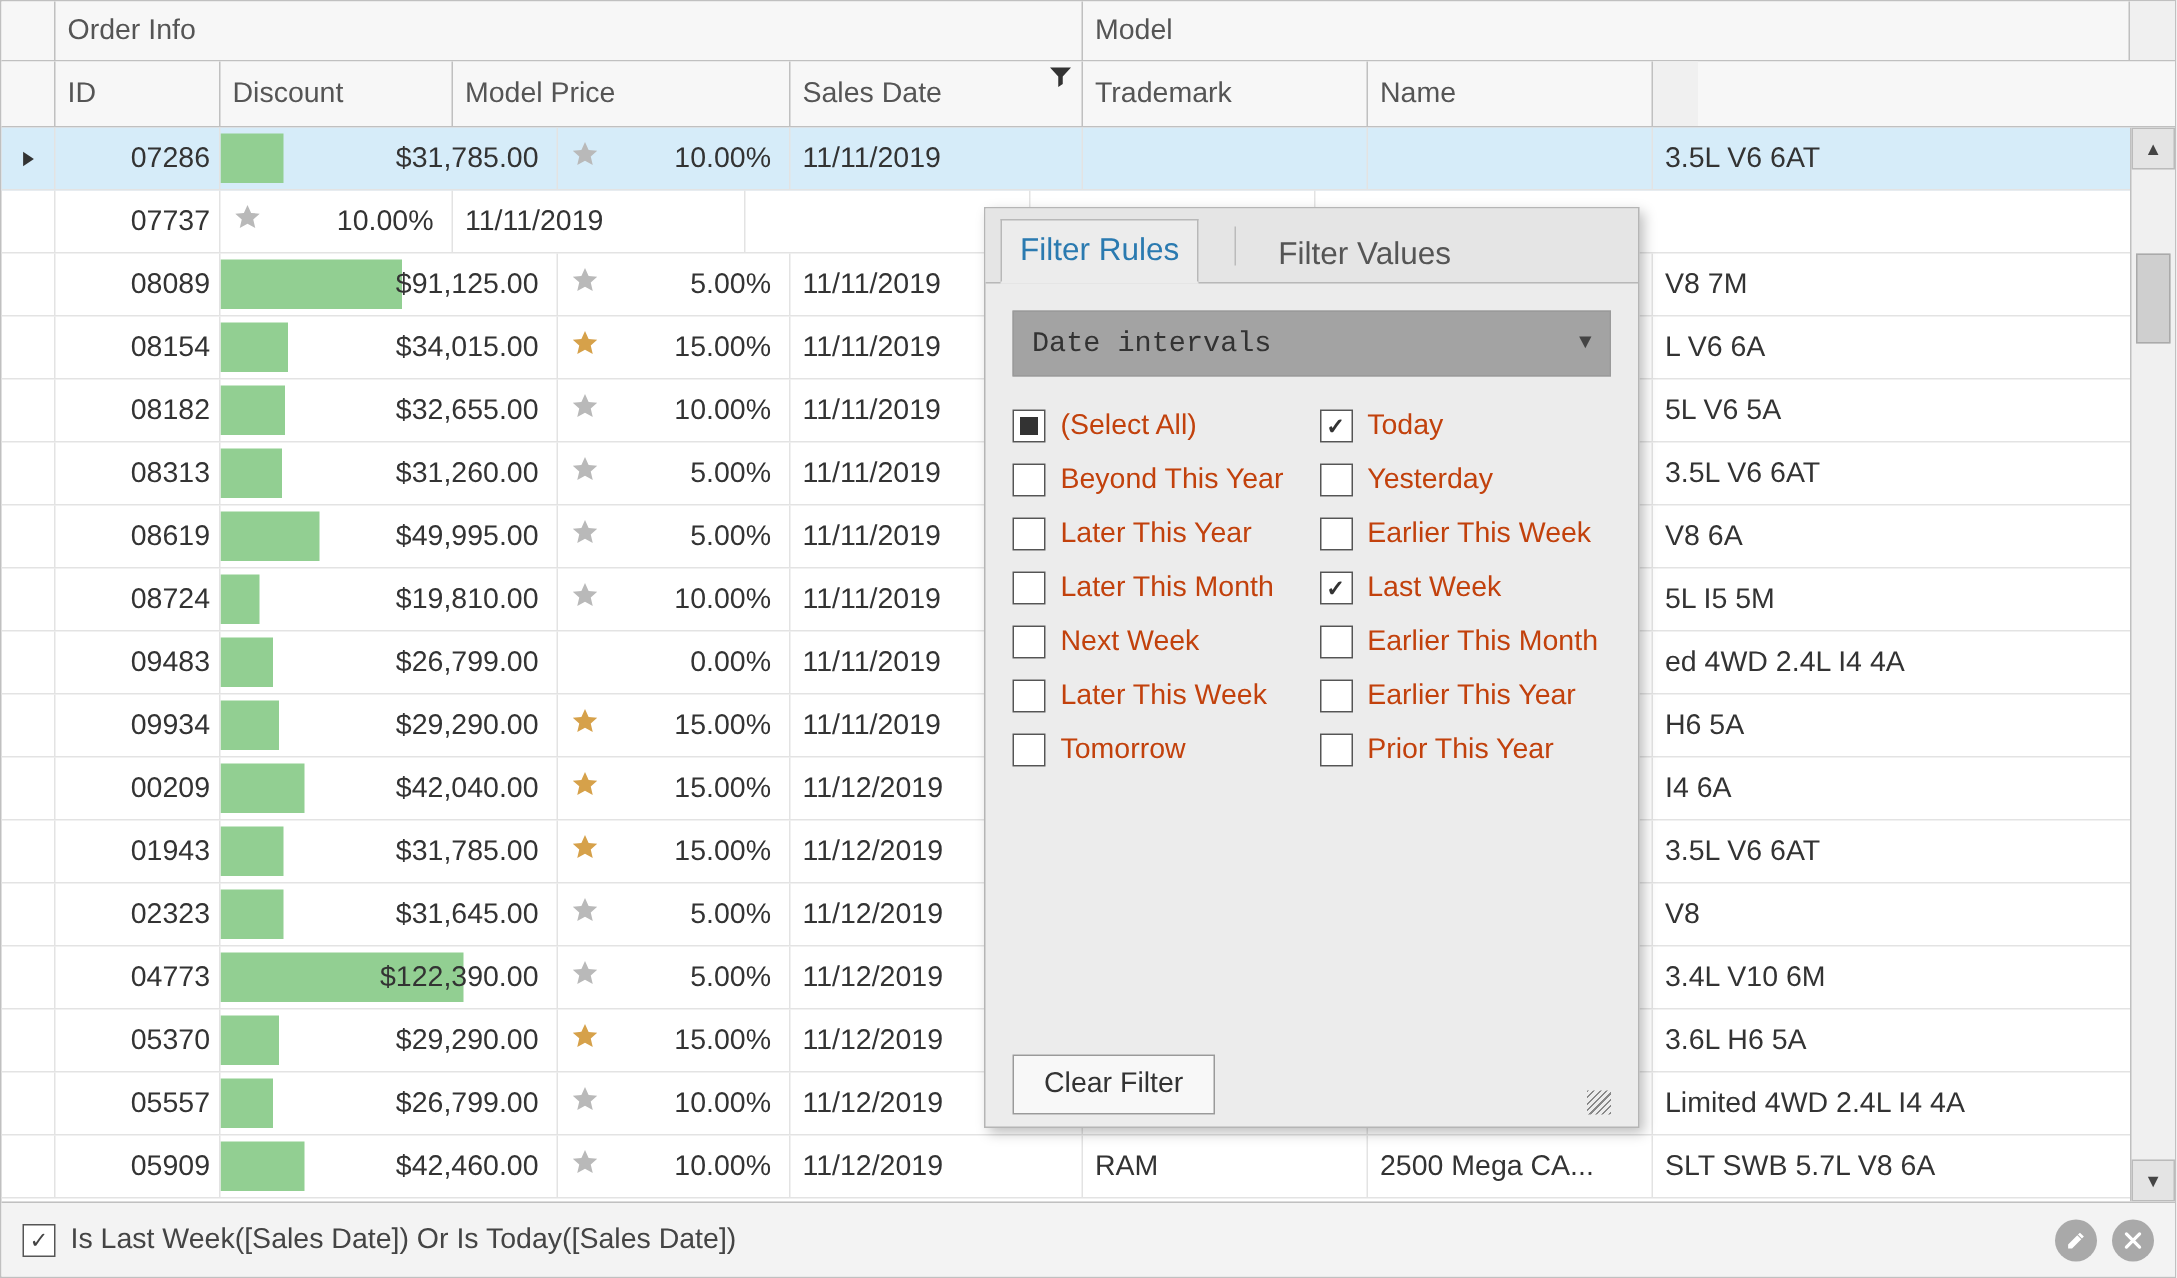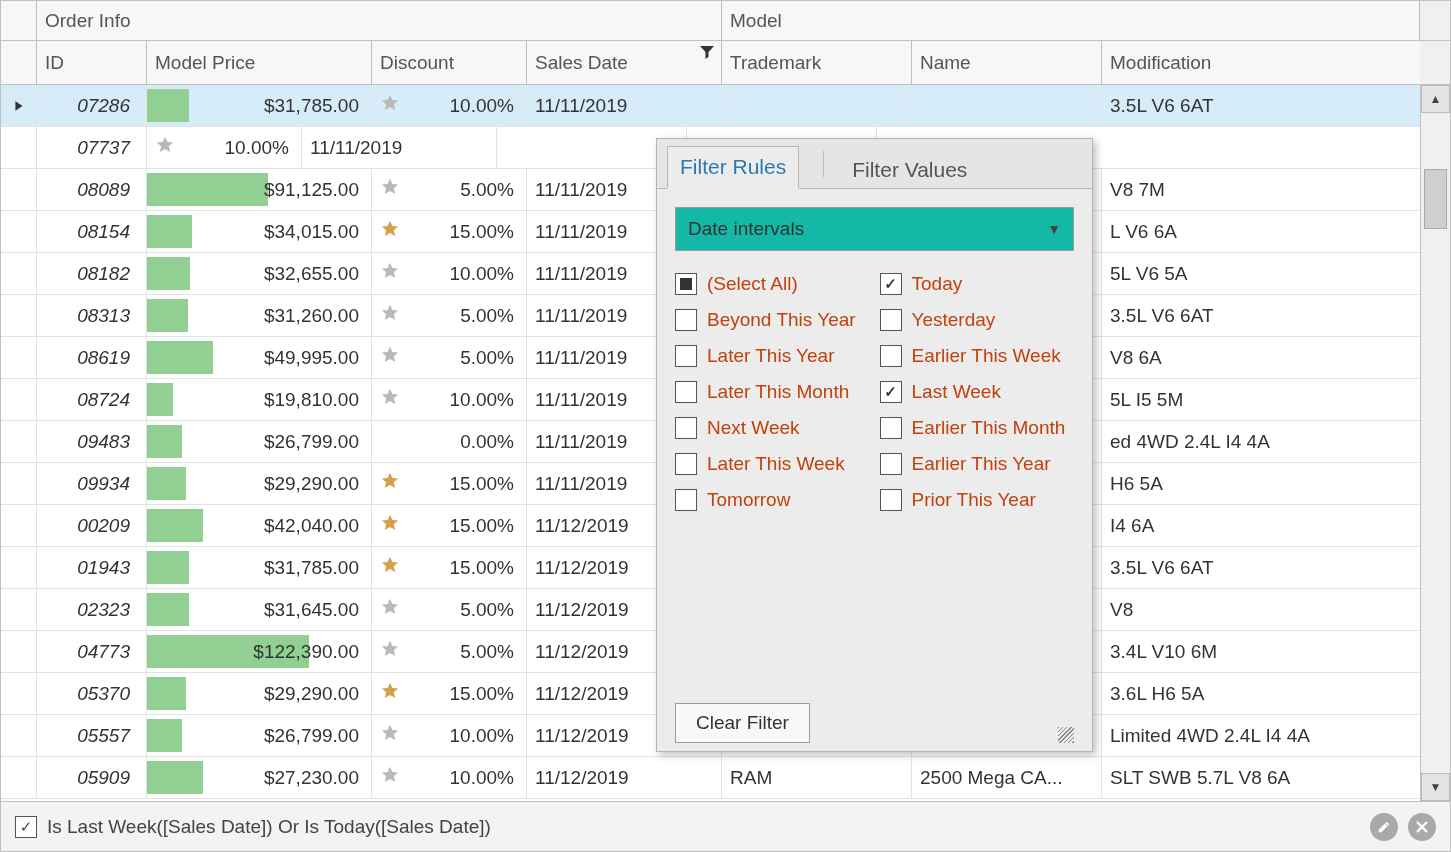--- a/index.html
+++ b/index.html
@@ -100,21 +100,21 @@
   }
   .row .pad-left { width: 36px; border-right: 1px solid #e3e3e3; display:flex; align-items:center; justify-content:center; }
   .row .pad-left svg { width: 12px; height: 12px; }
   .cell {
     border-right: 1px solid #e3e3e3;
     display: flex; align-items: center;
     padding: 0 8px;
     white-space: nowrap;
     overflow: hidden;
   }
-  .cell.id { justify-content: flex-end; padding-right: 16px; font-style: italic; }
+  .cell.id { justify-content: flex-end; padding-right: 6px; }
   .cell.price { position: relative; justify-content: flex-end; padding-right: 12px; }
   .cell.price .bar {
     position: absolute; left: 0; top: 4px; bottom: 4px;
     background: #92cf92;
   }
   .cell.price .val { position: relative; z-index: 1; }
   .cell.disc { justify-content: flex-end; padding-right: 12px; }
   .cell.disc .star { margin-right: auto; }
   .row.selected { background: #d6ecf9; }
   
@@ -181,27 +181,28 @@
   }
   .popup .sep {
     width:1px; height:26px; background:#bbb; align-self:center;
   }
   .popup .content {
     flex:1; padding: 18px 18px 8px 18px;
     display:flex; flex-direction:column;
   }
   .popup .combo {
     height: 44px;
-    background:#14b8a6;
+    background:#a3a3a3;
     border:1px solid #9a9a9a;
     display:flex; align-items:center;
     padding: 0 12px;
     color:#333;
     justify-content:space-between;
     cursor:pointer;
+    font-family:Liberation Mono, monospace;
   }
   .popup .combo .caret { font-size:14px; color:#444; }
   .popup .check-grid {
     margin-top: 22px;
     display:flex;
     gap: 10px;
   }
   .popup .check-col { flex:1; display:flex; flex-direction:column; gap: 14px; }
   .popup .chk-row {
     display:flex; align-items:center; gap: 10px;
@@ -249,33 +250,32 @@
   <div class="band-row">
     <div class="pad-left"></div>
     <div class="band-cell" style="width:685px">Order Info</div>
     <div class="band-cell" style="flex:1">Model</div>
     <div class="scroll-gutter"></div>
   </div>
 
   <div class="col-row">
     <div class="pad-left"></div>
     <div class="col-cell w-id">ID</div>
+    <div class="col-cell w-disc">Discount</div>
     <div class="col-cell w-price">Model Price</div>
-    <div class="col-cell w-disc">Discount</div>
     <div class="col-cell w-date">
       <span>Sales Date</span>
       <span class="filter-icon">
         <svg width="16" height="16" viewBox="0 0 16 16">
             <path d="M1 2h14l-5.5 6v5l-3 2v-7z" fill="#333"></path>
           </svg>
       </span>
     </div>
     <div class="col-cell w-tm">Trademark</div>
     <div class="col-cell w-name">Name</div>
-    <div class="col-cell w-mod" style="flex:1;border-right:none">Modification</div>
     <div class="scroll-gutter"></div>
   </div>
 
   <div class="body-area">
     <div class="rows" id="rows-host">
         <div class="row selected">
           <div class="pad-left">
             <svg viewBox="0 0 10 10">
               <path d="M2 1l6 4-6 4z" fill="#333"></path>
             </svg>
@@ -557,21 +557,21 @@
           <div class="cell w-date">11/12/2019</div>
           <div class="cell w-tm">Suzuki</div>
           <div class="cell w-name">Grand Vitara</div>
           <div class="cell w-mod" style="flex:1;border-right:none">Limited 4WD 2.4L I4 4A</div>
         </div>
         <div class="row">
           <div class="pad-left"></div>
           <div class="cell id w-id">05909</div>
           <div class="cell price w-price">
             <div class="bar" style="width:56px"></div>
-            <span class="val">$27,230.00</span>
+            <span class="val">$42,460.00</span>
           </div>
           <div class="cell disc w-disc">
             <span class="star gray"><svg viewBox="0 0 24 24">
                 <path d="M12 2l2.9 6.3 6.9.6-5.2 4.6 1.6 6.8L12 16.9 5.8 20.3l1.6-6.8L2.2 8.9l6.9-.6z"></path>
               </svg></span>
             <span>10.00%</span>
           </div>
           <div class="cell w-date">11/12/2019</div>
           <div class="cell w-tm">RAM</div>
           <div class="cell w-name">2500 Mega CA...</div>

